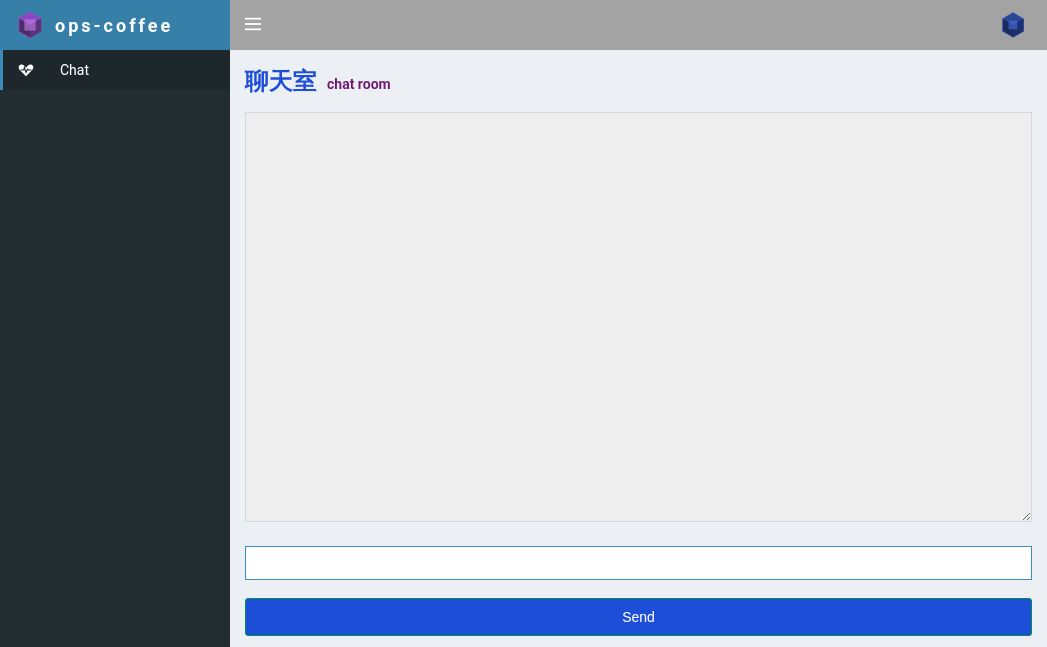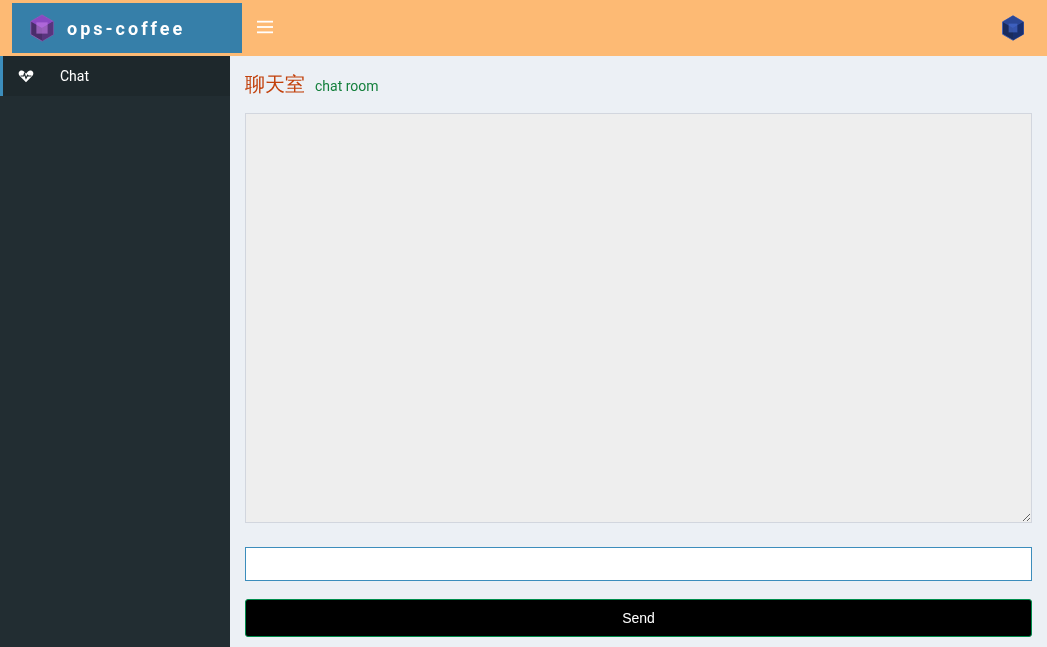--- a/index.html
+++ b/index.html
@@ -8,26 +8,25 @@
       box-sizing: border-box;
     }
     body {
       font-family: -apple-system, BlinkMacSystemFont, "Segoe UI", Roboto, "Helvetica Neue", Arial, sans-serif;
       background: #ecf0f5;
       width: 1047px;
       height: 647px;
       overflow: hidden;
     }
     .header {
-      height: 56px;
-      background: #fdba74;
+      height: 50px;
+      background: #a3a3a3;
       display: flex;
       align-items: center;
       position: relative;
-      padding-left: 12px;
     }
     .logo-section {
       width: 230px;
       height: 50px;
       background: #367fa9;
       display: flex;
       align-items: center;
       padding-left: 15px;
       gap: 10px;
     }
@@ -95,27 +94,28 @@
       padding: 15px;
       overflow-y: auto;
     }
     .page-header {
       display: flex;
       align-items: baseline;
       gap: 10px;
       margin-bottom: 15px;
     }
     .page-title {
-      font-size: 20px;
-      font-weight: 400;
-      color: #c2410c;
+      font-size: 24px;
+      font-weight: 700;
+      color: #1d4ed8;
     }
     .page-subtitle {
       font-size: 14px;
-      color: #15803d;
+      color: #701a75;
+      font-weight: bold;
     }
     .chat-box {
       width: 100%;
       height: 410px;
       background: #eee;
       border: 1px solid #d2d6de;
       resize: both;
       overflow: auto;
       margin-bottom: 20px;
     }
@@ -125,21 +125,21 @@
       border: 1px solid #3c8dbc;
       background: #fff;
       padding: 6px 12px;
       font-size: 14px;
       margin-bottom: 18px;
       outline: none;
     }
     .send-button {
       width: 100%;
       height: 38px;
-      background: #000000;
+      background: #1d4ed8;
       border: 1px solid #008d4c;
       color: #fff;
       font-size: 14px;
       cursor: pointer;
       border-radius: 3px;
     }
   </style>
 </head>
 <body>
 

